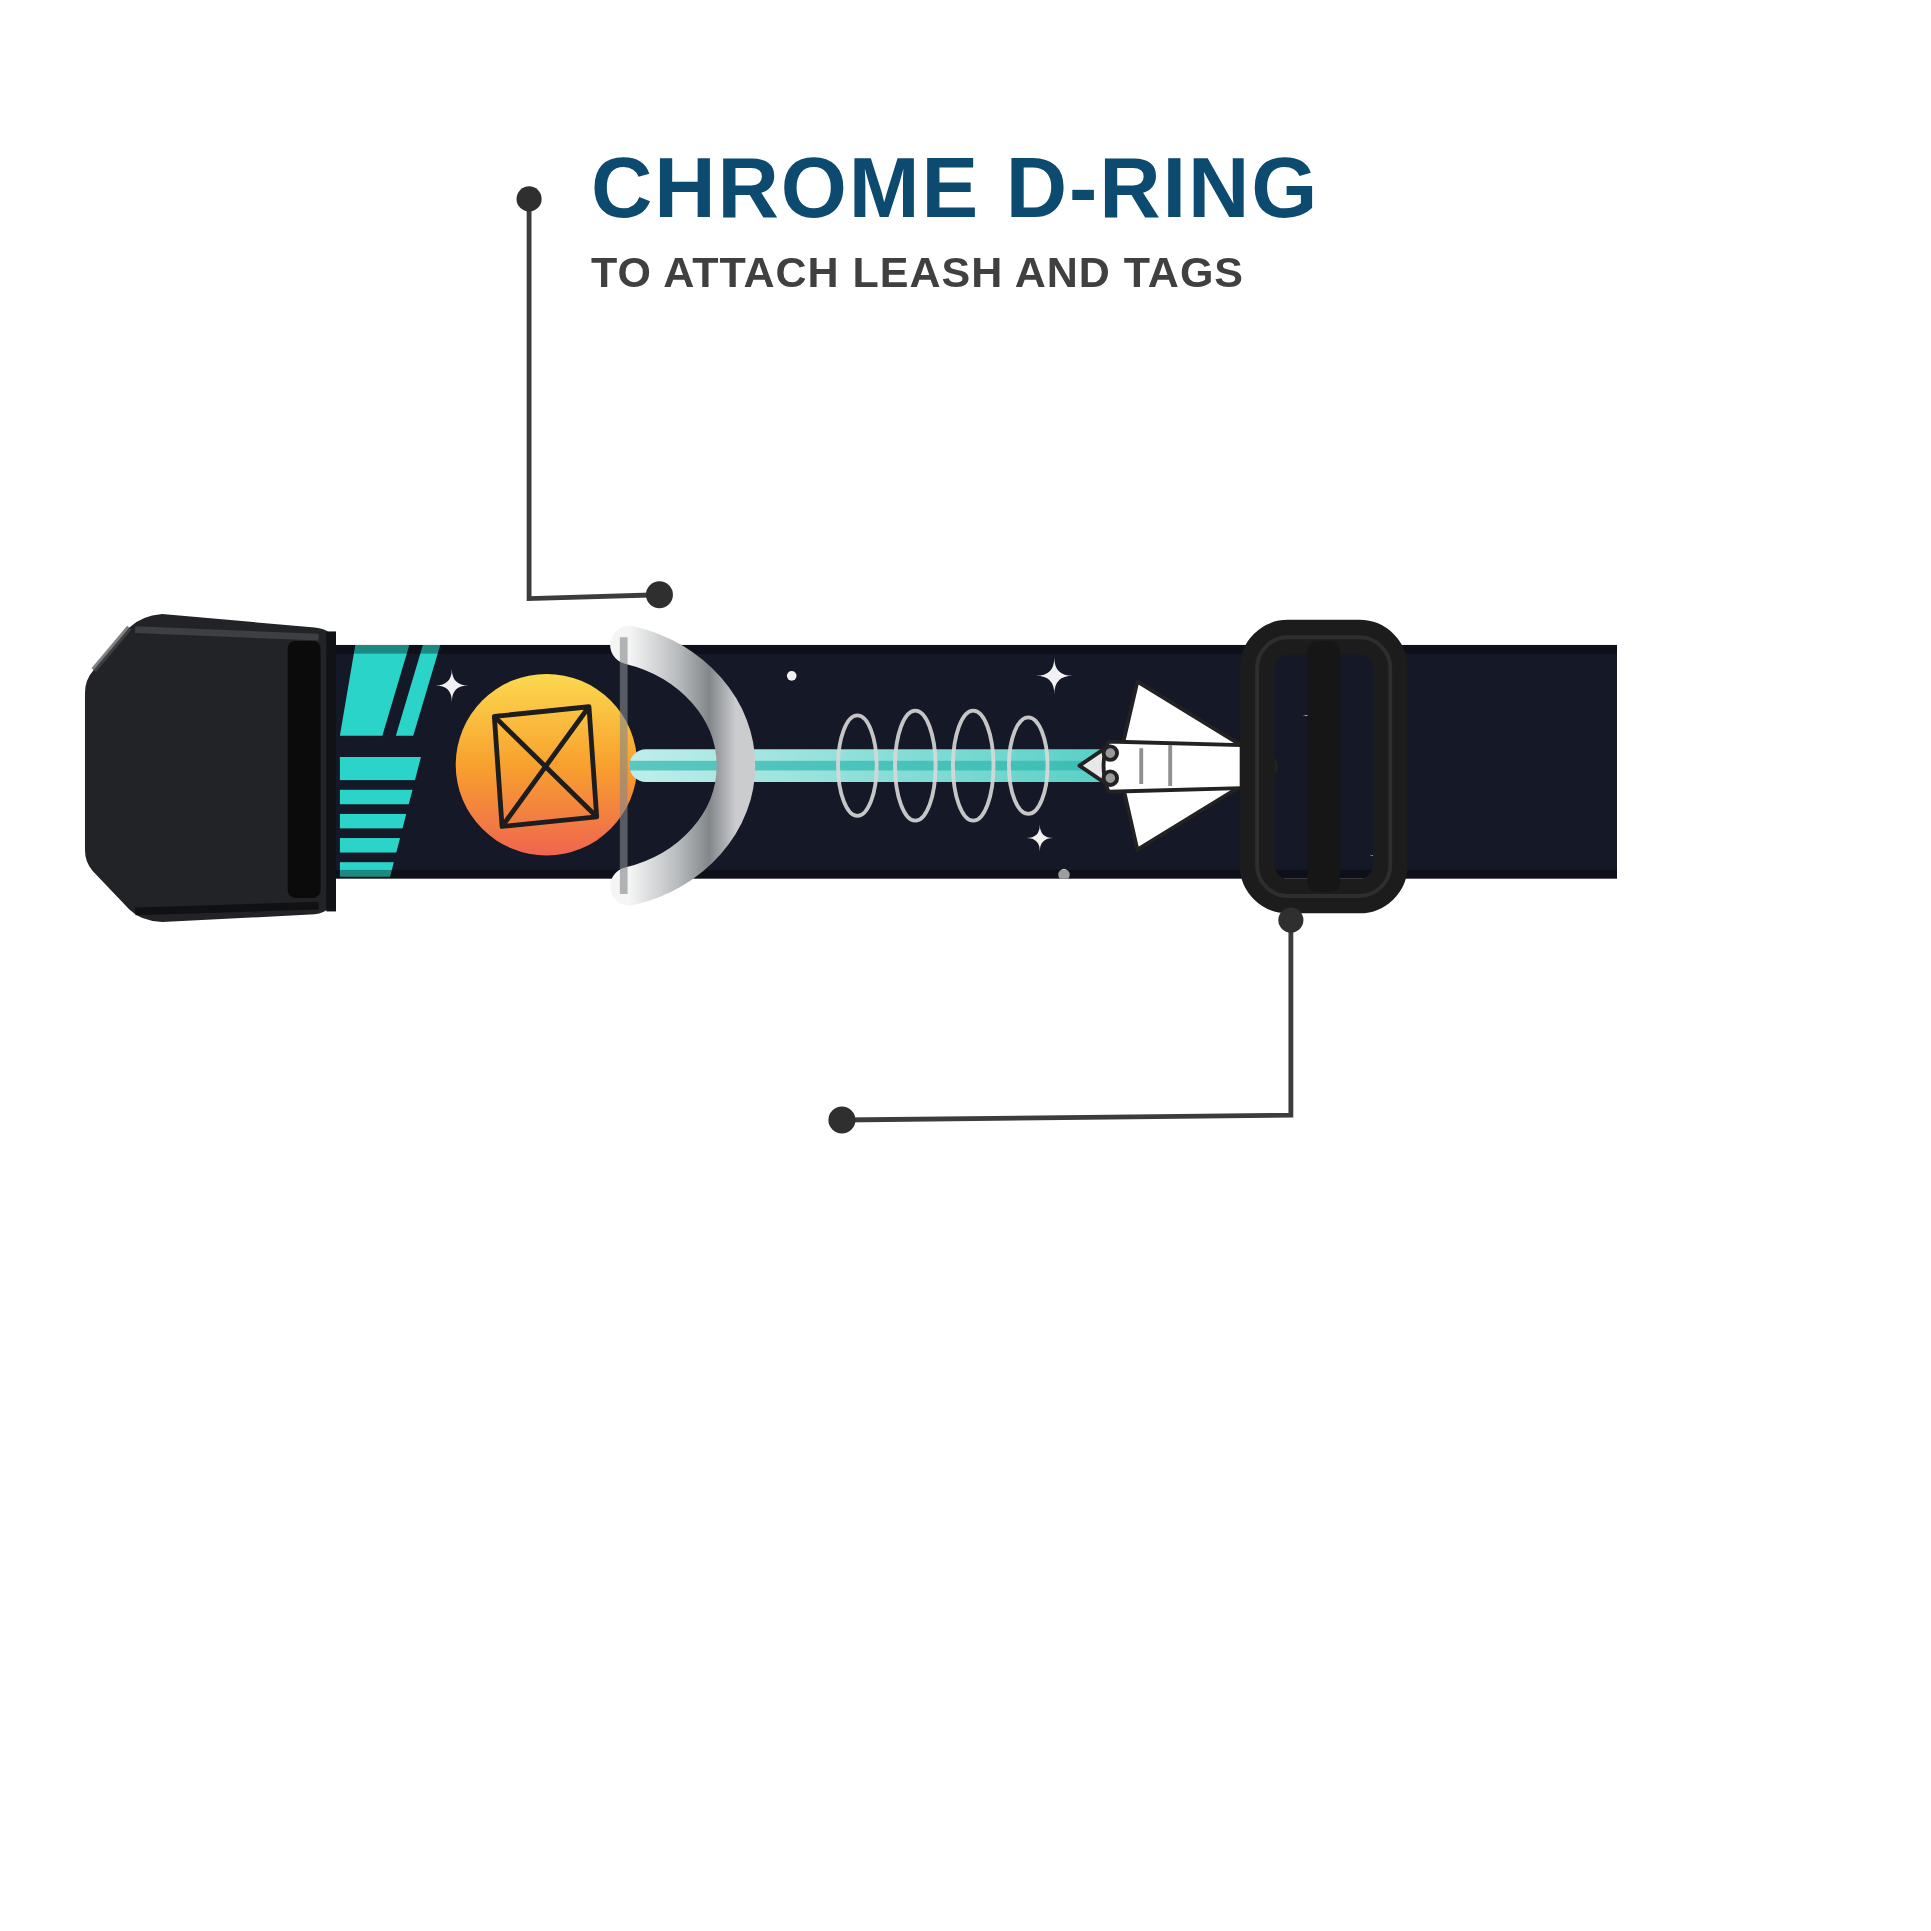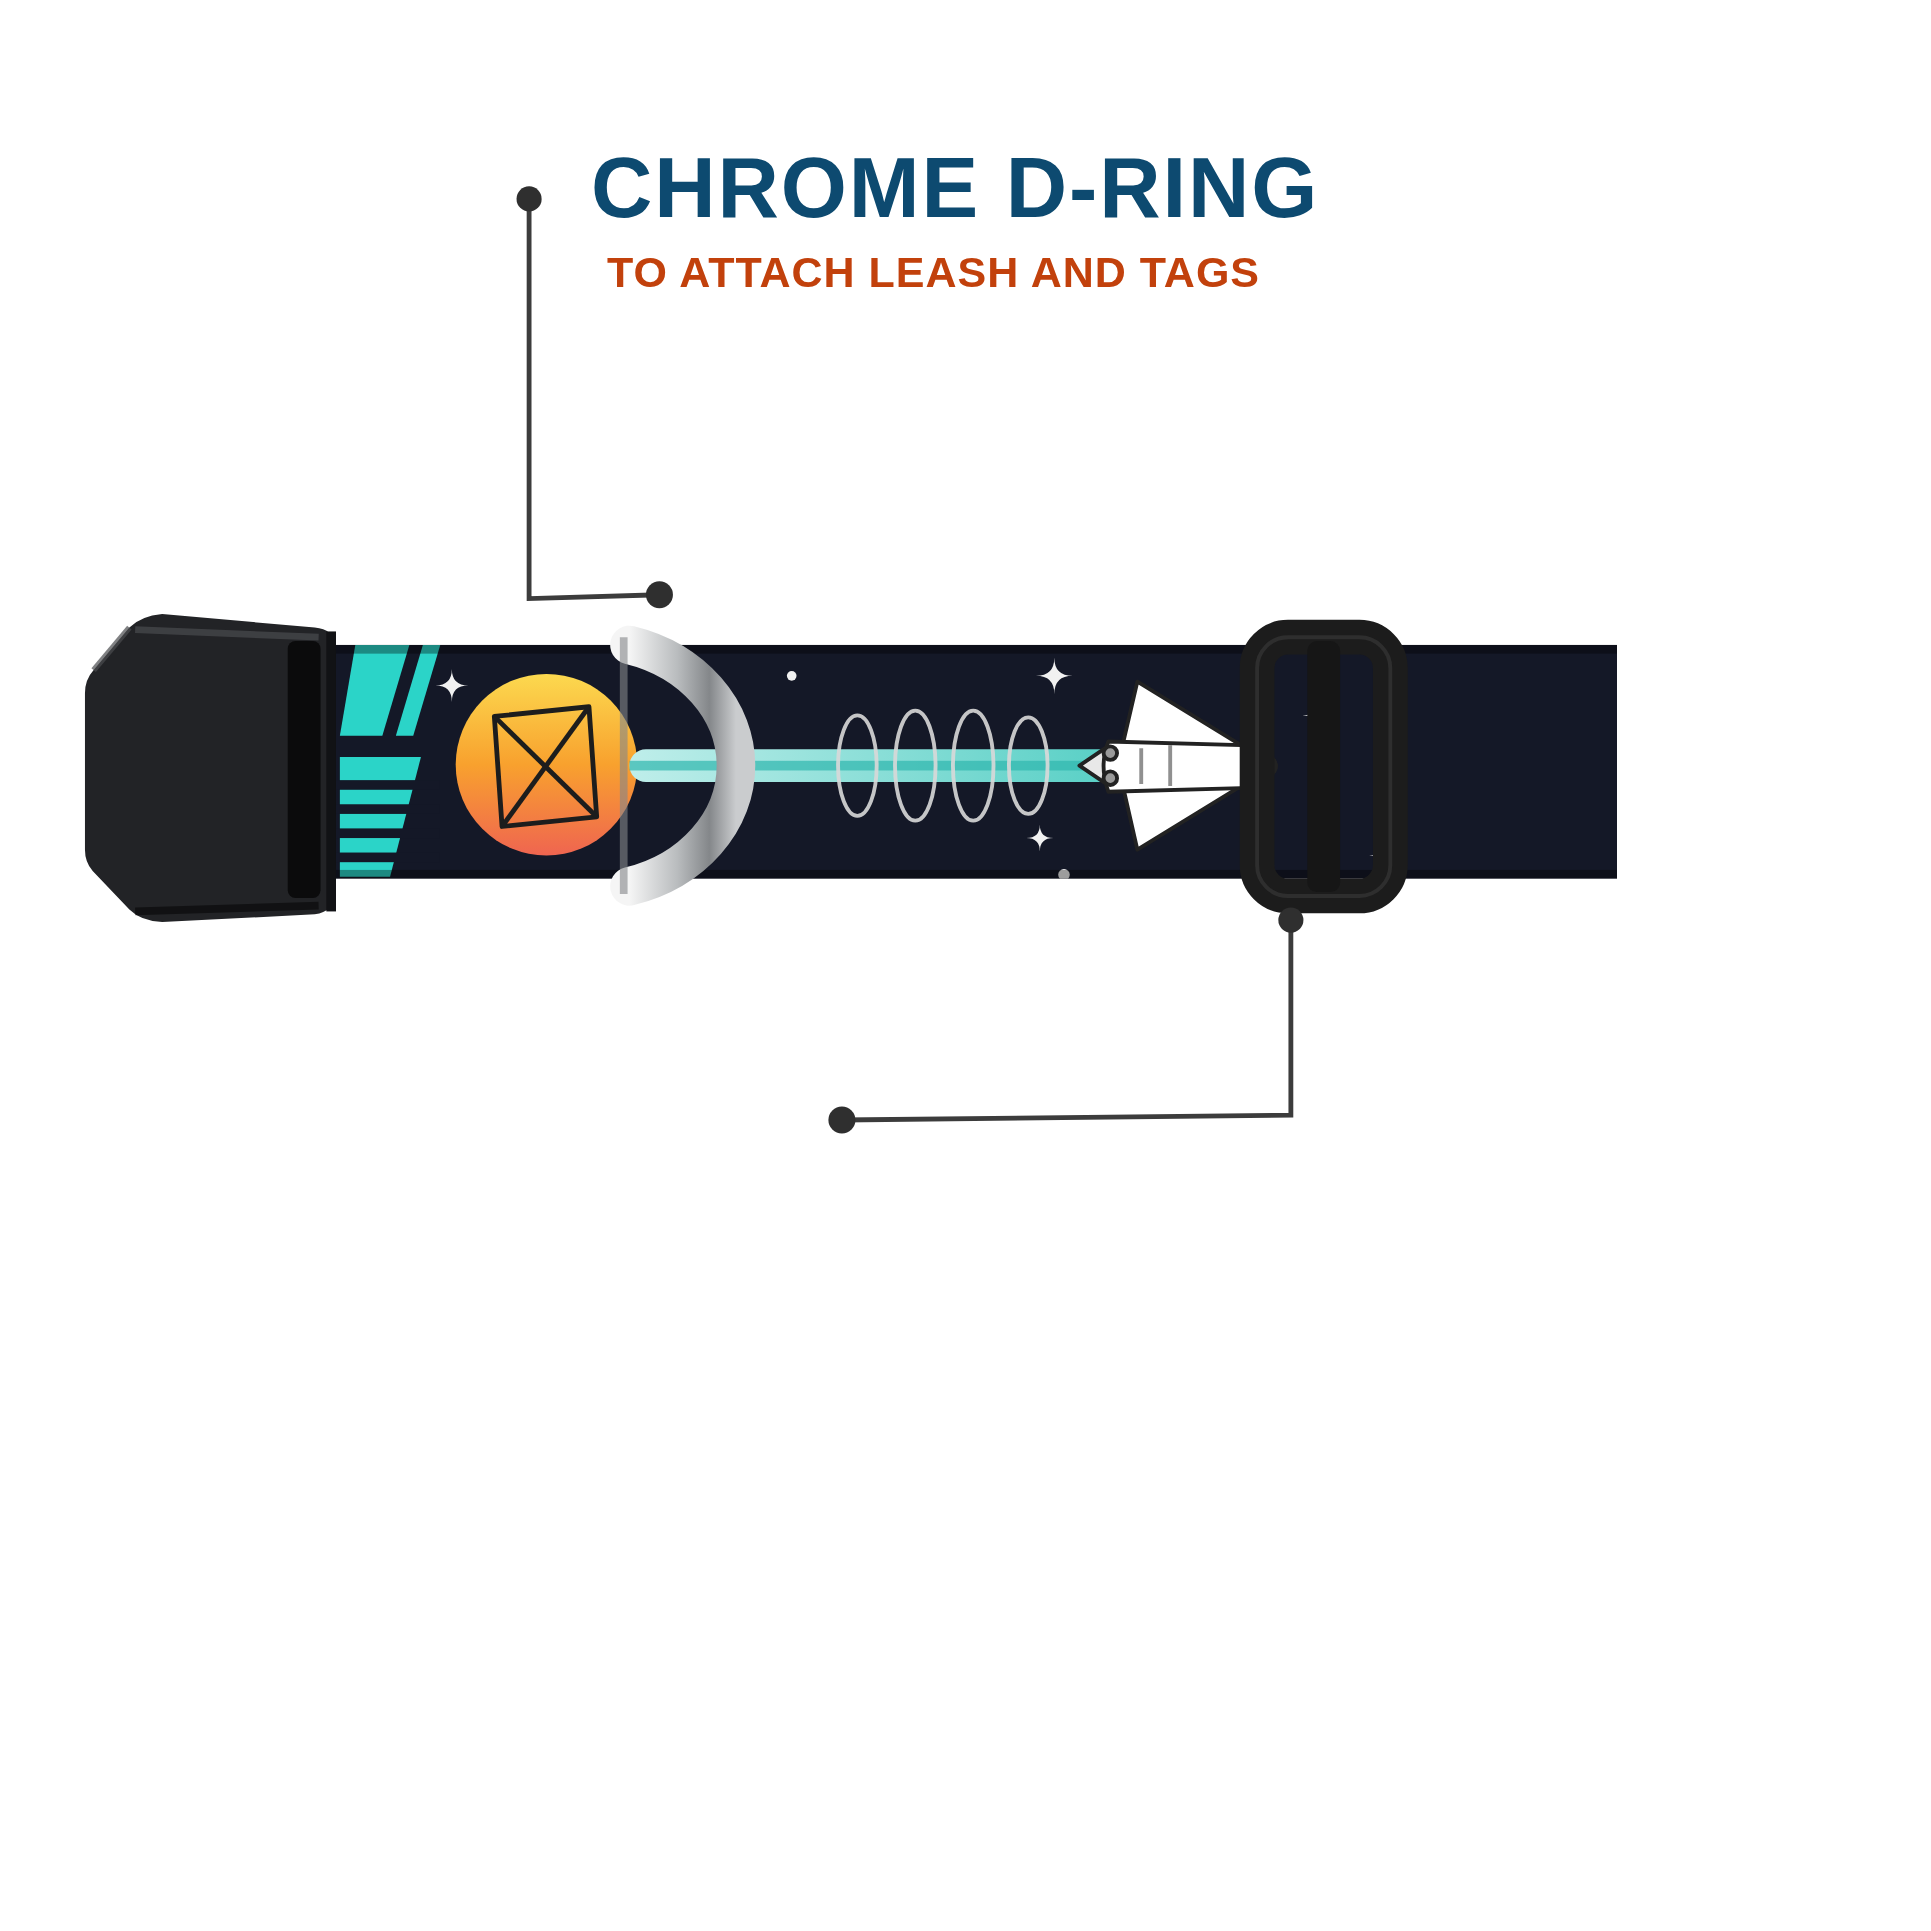--- a/index.html
+++ b/index.html
@@ -5,21 +5,21 @@
   html,body{margin:0;padding:0;background:#ffffff;}
   .stage{
     position:relative;width:1617px;height:1931px;background:#ffffff;
     overflow:hidden;font-family:"Liberation Sans", sans-serif;
   }
   .callout{position:absolute;}
   .callout-title{
     margin:0;font-weight:700;color:#0d4a70;letter-spacing:1.9px;line-height:1;
   }
   .callout-sub{
-    margin:16px;font-weight:700;color:#c2410c;letter-spacing:1px;line-height:1;
+    margin:0;font-weight:700;color:#404040;letter-spacing:1px;line-height:1;
   }
   .callout-dring{left:591px;top:145px;}
   .callout-dring .callout-title{font-size:85px;}
   .callout-dring .callout-sub{font-size:43px;margin-top:21px;}
   .callout-loop{left:423px;top:1147px;}
   .callout-loop .callout-title{font-size:87px;}
   .callout-loop .callout-sub{font-size:45px;margin-top:25px;}
   svg.illustration{position:absolute;left:0;top:0;width:1931px;height:1931px;}
 </style>
 </head>

